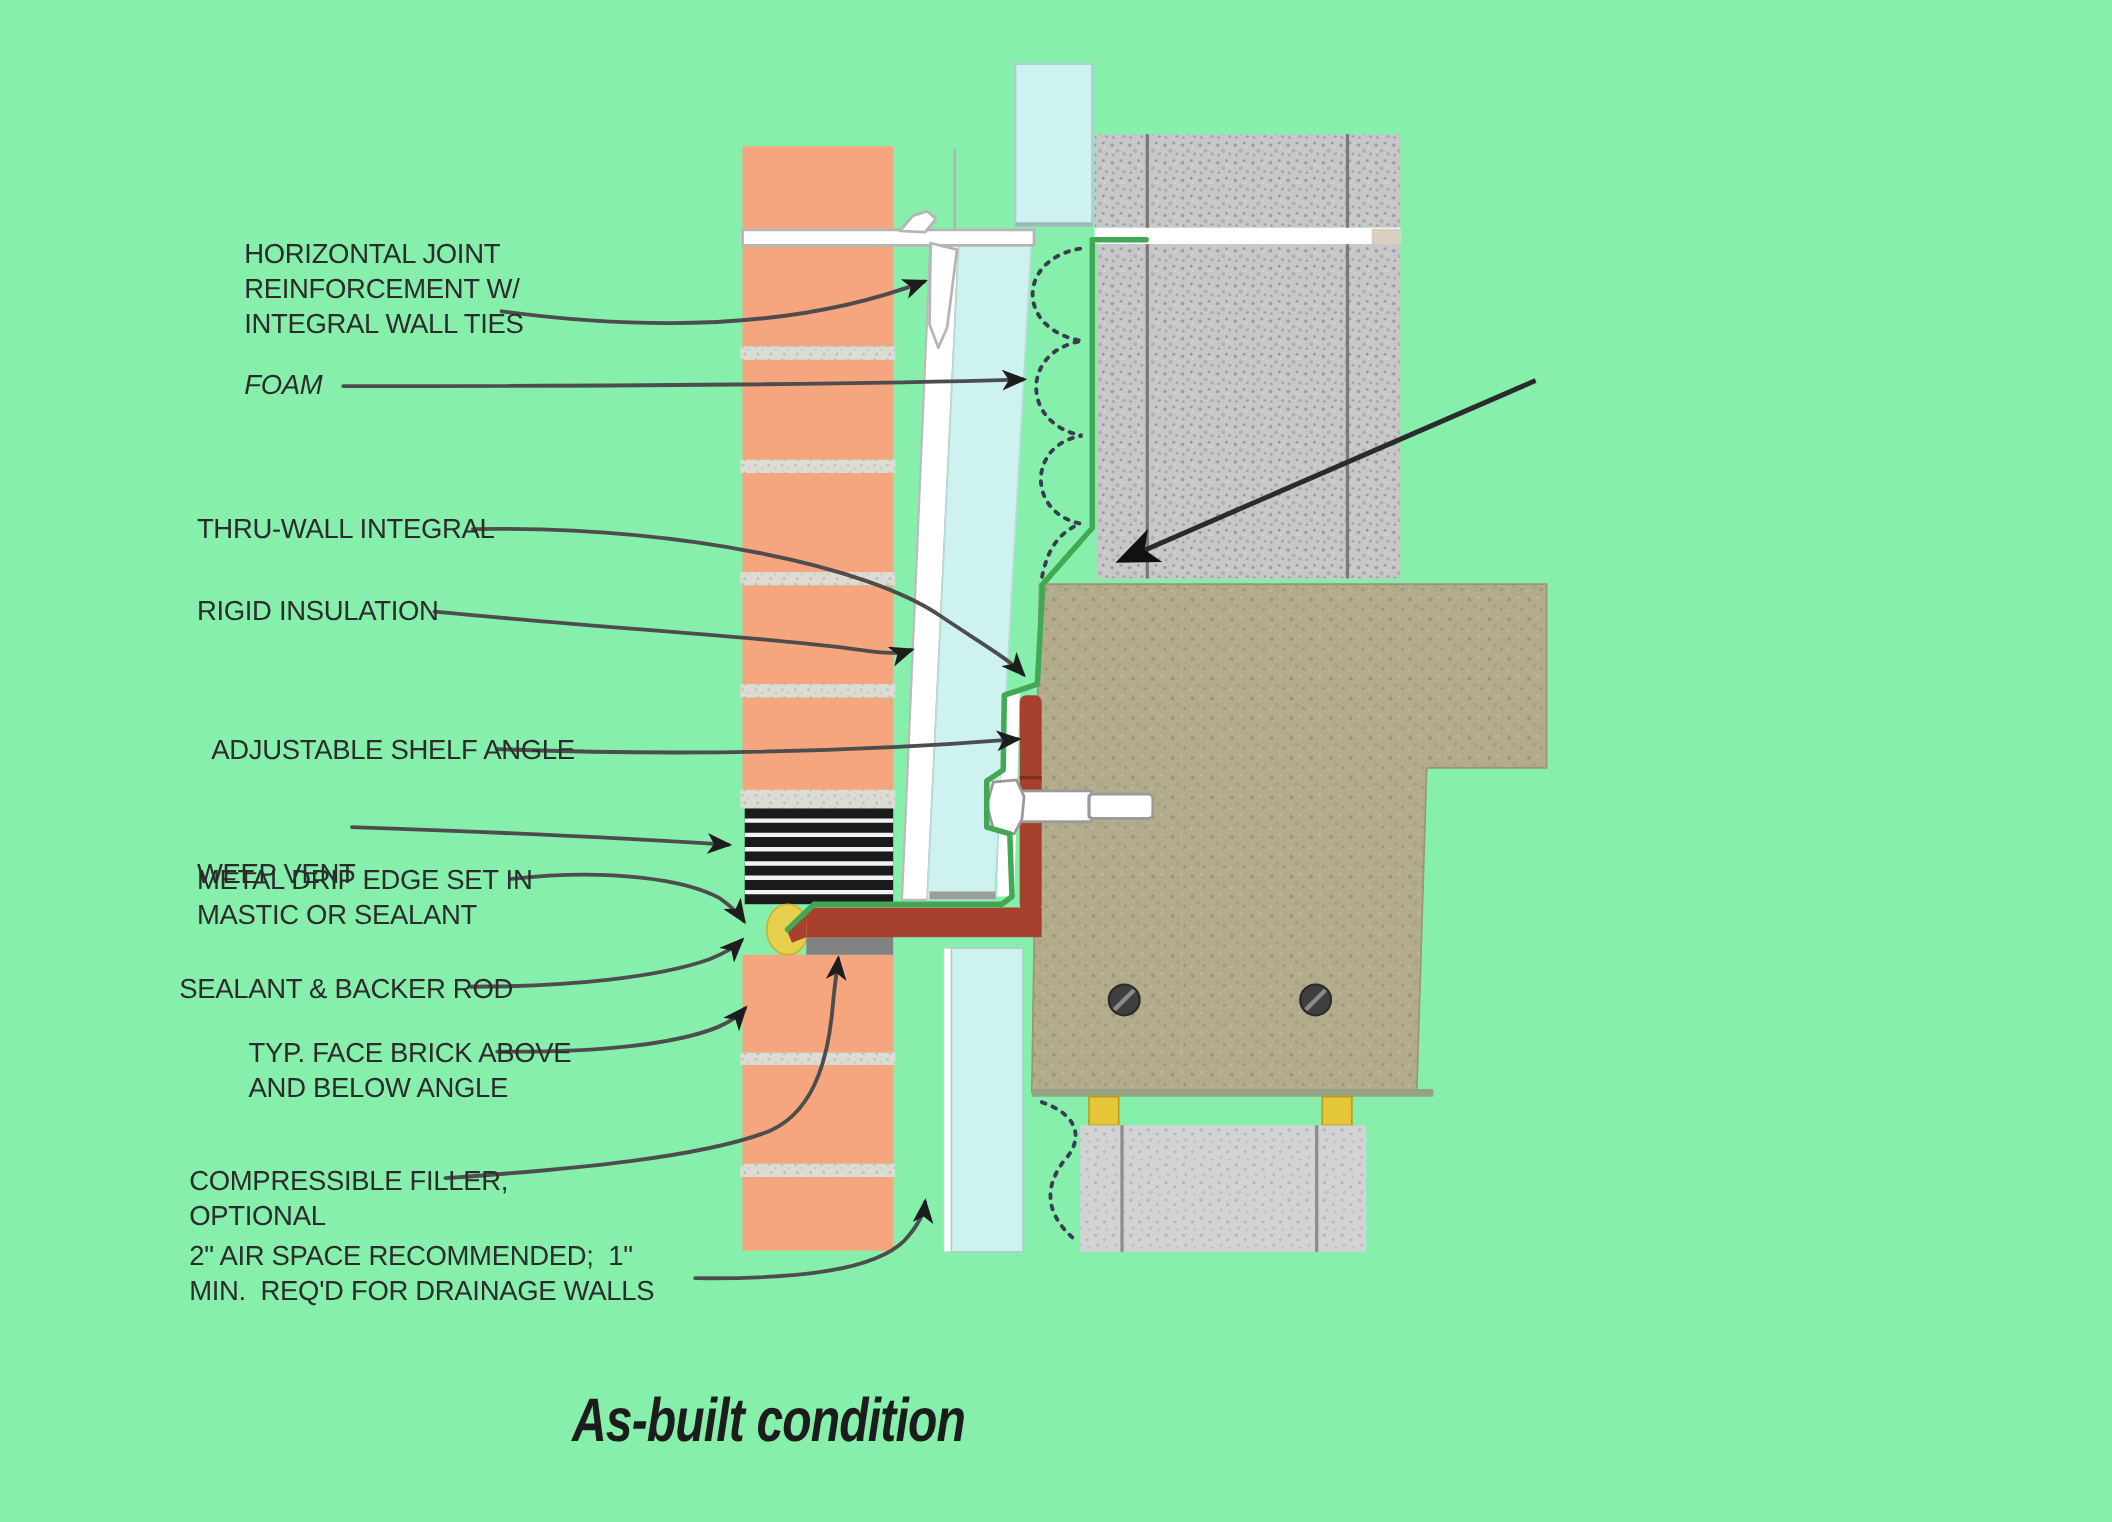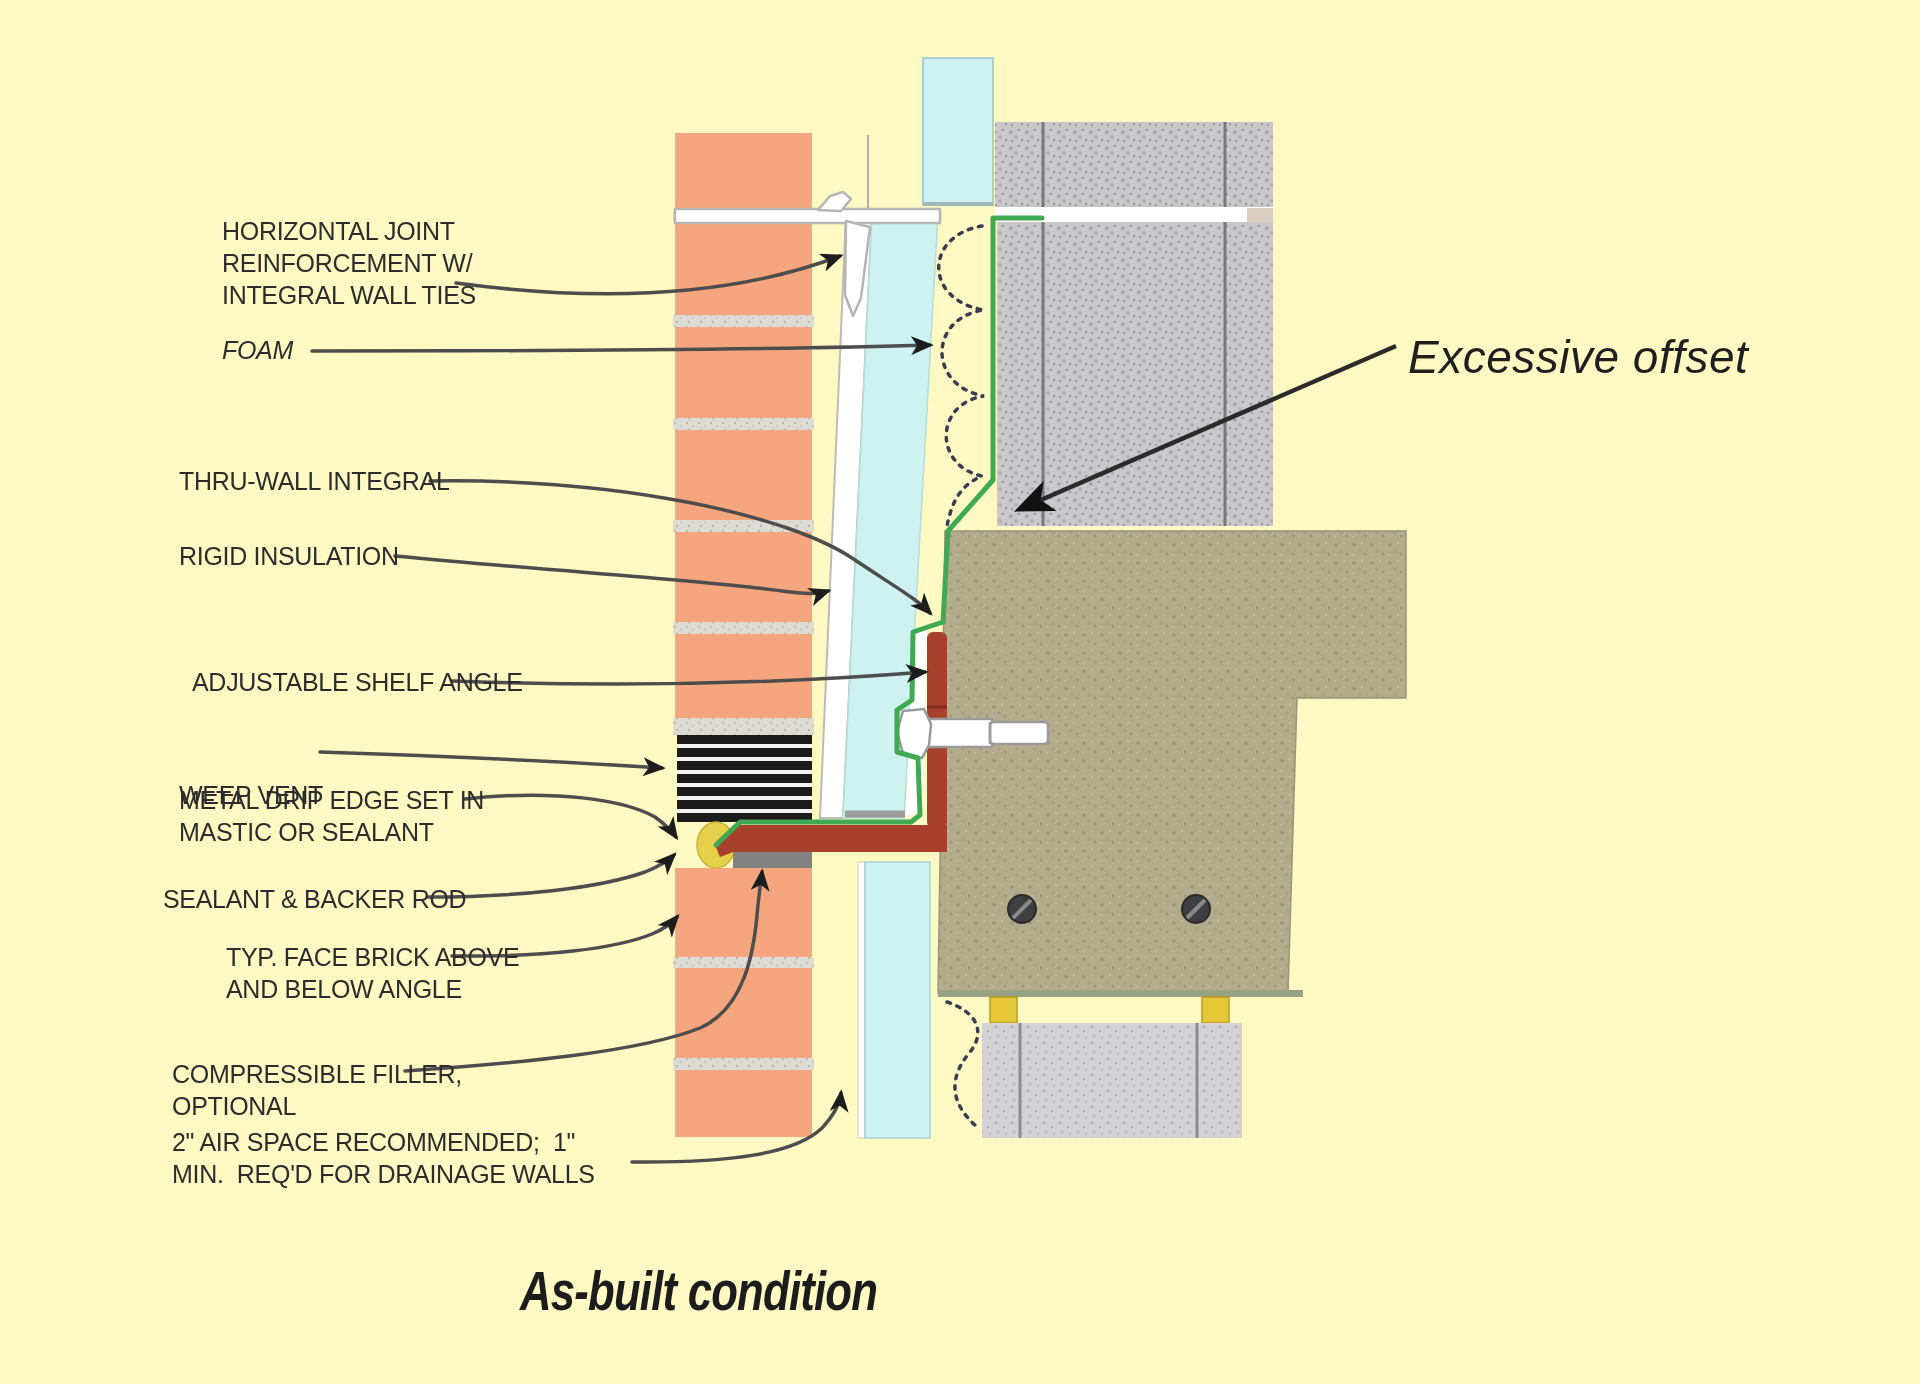--- a/index.html
+++ b/index.html
@@ -1,16 +1,16 @@
 <!DOCTYPE html>
 <html><head>
 <meta charset="utf-8">
 <style>
   html,body{margin:0;padding:0;background:#ffffff;}
-  #canvas{position:relative;width:1920px;height:1384px;background:#fef9c3;overflow:hidden;
+  #canvas{position:relative;width:1920px;height:1384px;background:#86efac;overflow:hidden;
           font-family:"Liberation Sans",sans-serif;}
   #drawing{position:absolute;left:0;top:0;}
   .callout{position:absolute;font-size:25px;line-height:32px;color:#2c2c2c;
            white-space:pre-wrap;letter-spacing:-0.3px;}
   .annotation{position:absolute;font-size:46px;font-style:italic;color:#1f1f1f;
               letter-spacing:0.5px;white-space:pre;}
   .fig-title{position:absolute;font-size:56px;font-weight:bold;font-style:italic;color:#1c1c1c;
              transform:scaleX(0.78);transform-origin:0 0;letter-spacing:-1px;white-space:pre;}
 </style>
 </head>
@@ -208,17 +208,16 @@
 <div class="callout" style="left:179px;top:784px;">METAL DRIP EDGE SET IN
 MASTIC OR SEALANT</div>
 <div class="callout" style="left:163px;top:883px;">SEALANT &amp; BACKER ROD</div>
 <div class="callout" style="left:179px;top:941px;margin-left:47px;">TYP. FACE BRICK ABOVE
 AND BELOW ANGLE</div>
 <div class="callout" style="left:172px;top:1058px;">COMPRESSIBLE FILLER,
 OPTIONAL</div>
 <div class="callout" style="left:172px;top:1126px;">2" AIR SPACE RECOMMENDED;  1"
 MIN.  REQ'D FOR DRAINAGE WALLS</div>
 
-<div class="annotation" style="left:1408px;top:330px;">Excessive offset</div>
 
 <div class="fig-title" style="left:520px;top:1258px;">As-built condition</div>
 
 </div>
 
 </body></html>

